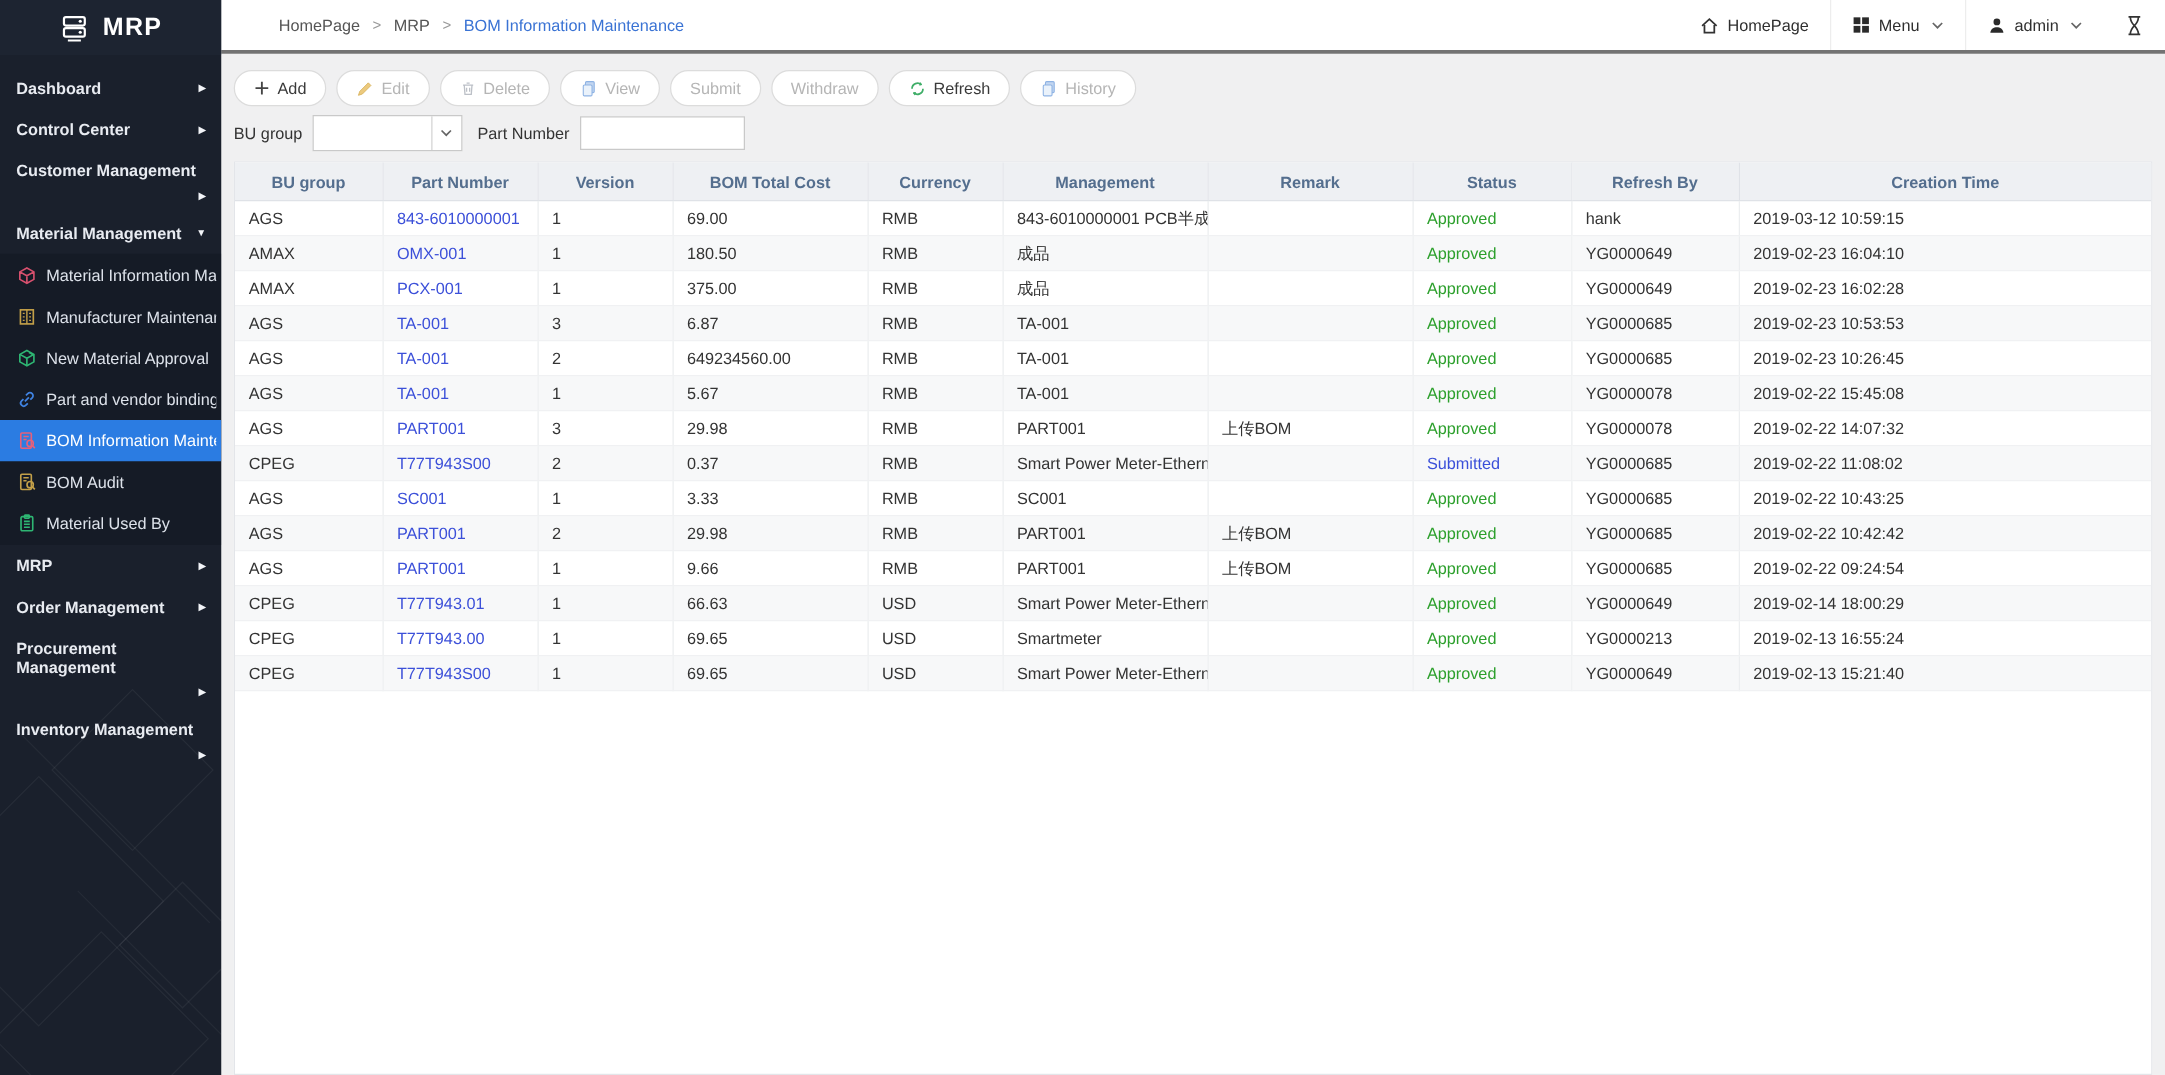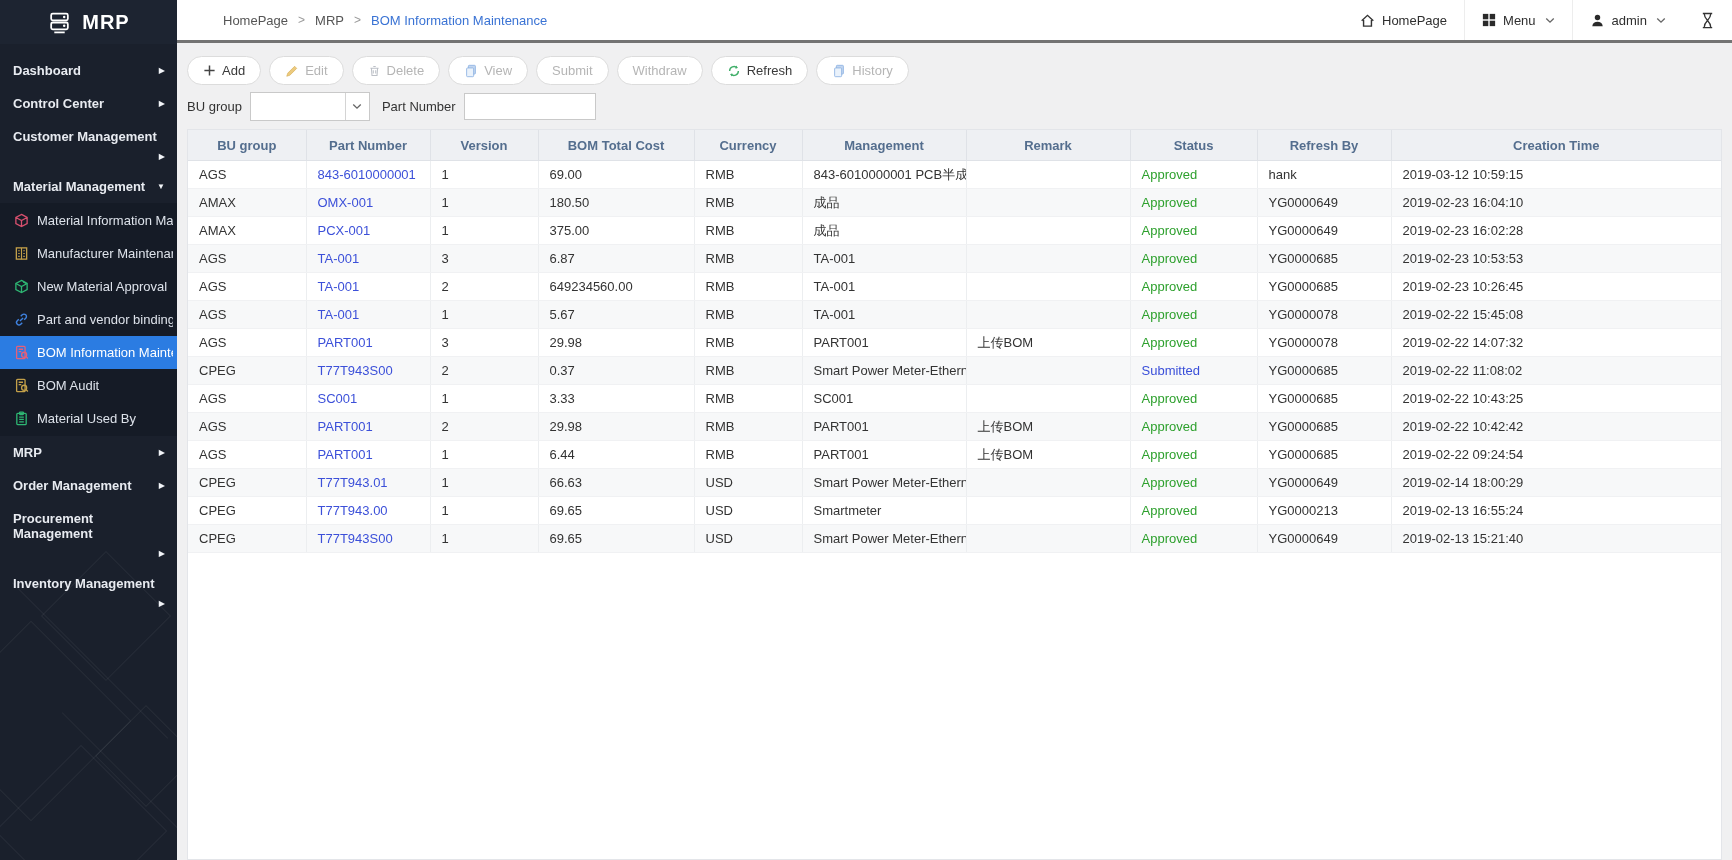--- a/index.html
+++ b/index.html
@@ -500,21 +500,21 @@
                 <td class="" style="">PART001</td>
                 <td class="" style="">上传BOM</td>
                 <td class="" style="color:#2da02d">Approved</td>
                 <td class="" style="">YG0000685</td>
                 <td class="" style="">2019-02-22 10:42:42</td>
               </tr>
               <tr>
                 <td class="" style="">AGS</td>
                 <td class="part-link" style="">PART001</td>
                 <td class="" style="">1</td>
-                <td class="" style="">6.44</td>
+                <td class="" style="">9.66</td>
                 <td class="" style="">RMB</td>
                 <td class="" style="">PART001</td>
                 <td class="" style="">上传BOM</td>
                 <td class="" style="color:#2da02d">Approved</td>
                 <td class="" style="">YG0000685</td>
                 <td class="" style="">2019-02-22 09:24:54</td>
               </tr>
               <tr>
                 <td class="" style="">CPEG</td>
                 <td class="part-link" style="">T77T943.01</td>

